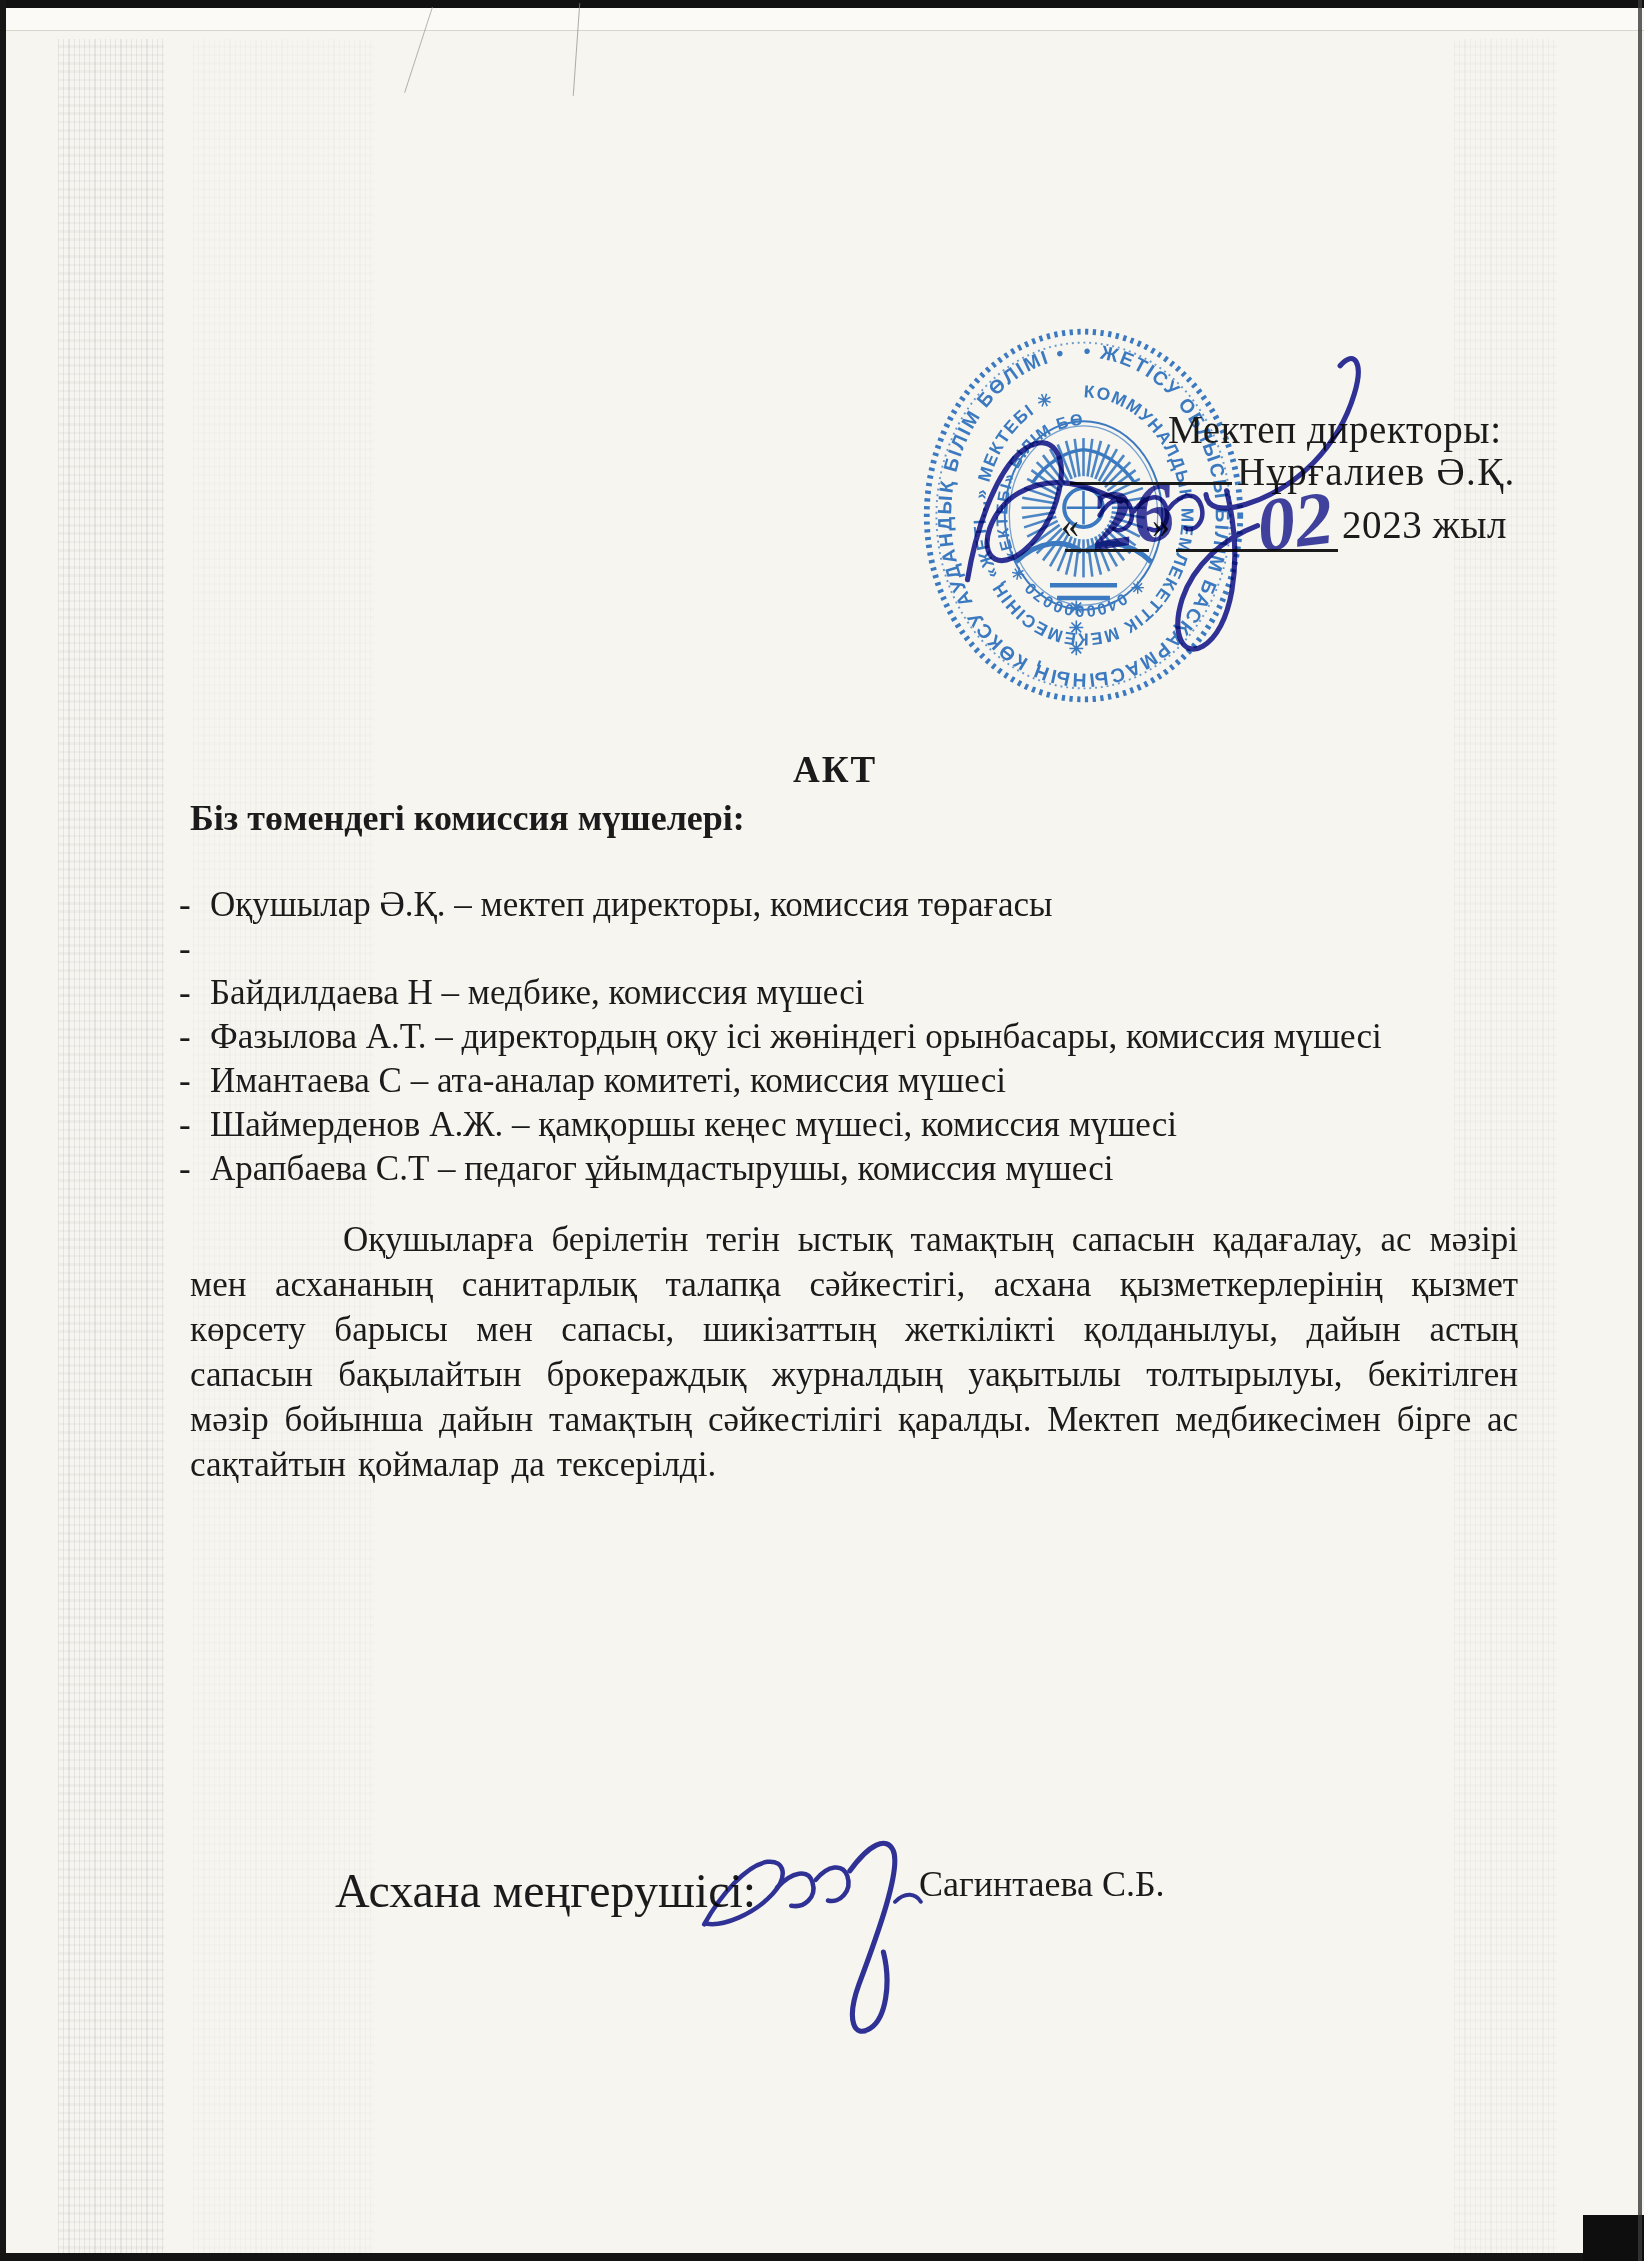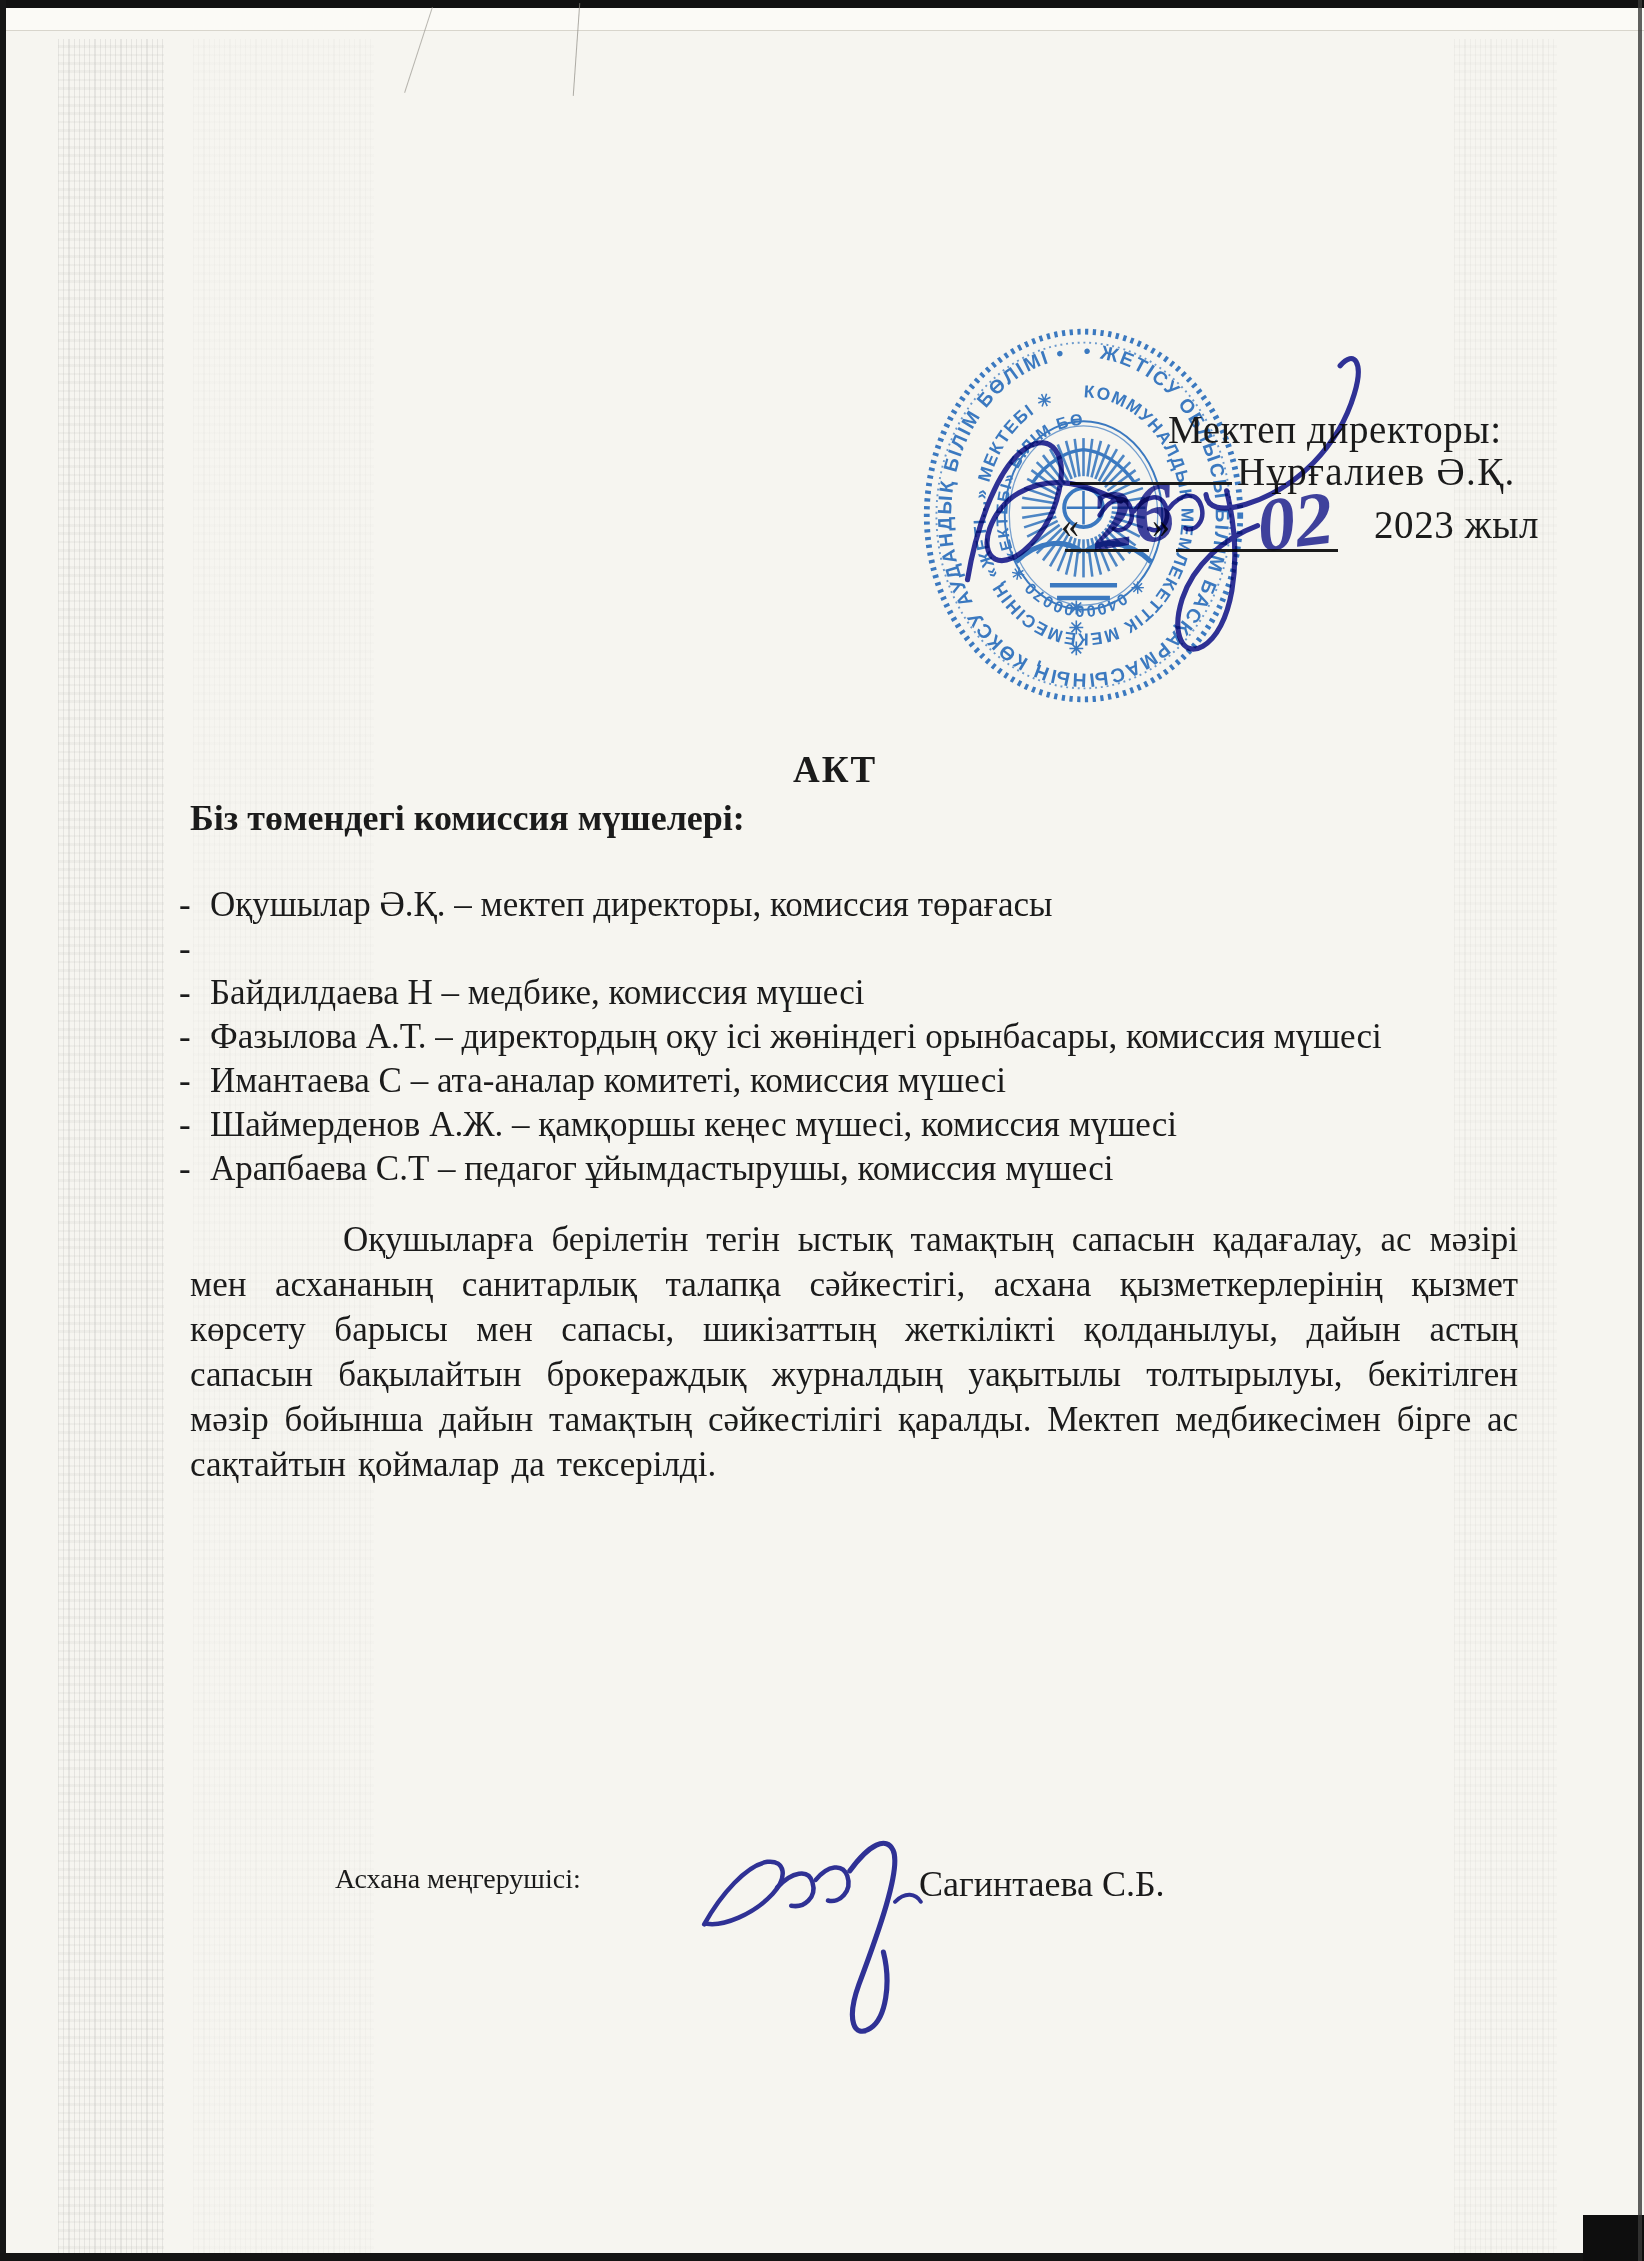--- a/index.html
+++ b/index.html
@@ -28,21 +28,21 @@
   .noise-right{left:1454px;width:103px;opacity:.38;}
   .scratch{position:absolute;left:418px;top:5.2px;width:1.3px;height:90px;background:#9b9891;transform:rotate(18deg);opacity:.7;}
   .scratch2{position:absolute;left:576px;top:2.6px;width:1.3px;height:93px;background:#8f8c85;transform:rotate(4deg);opacity:.7;}
 
   
   .hdr-role{position:absolute;left:1168px;top:407px;font-size:39px;letter-spacing:0.6px;}
   .hdr-name{position:absolute;left:1237px;top:449px;font-size:39px;letter-spacing:1.3px;}
   .hdr-underline-sign{position:absolute;left:1070px;top:482px;width:162px;height:2.6px;background:#1b1b1b;}
   .hdr-quote-open{position:absolute;left:1061px;top:504px;font-size:36px;}
   .hdr-quote-close{position:absolute;left:1152px;top:504px;font-size:36px;}
-  .hdr-year{position:absolute;left:1374px;top:502px;font-size:39px;letter-spacing:0.6px;font-family:Liberation Serif, serif;}
+  .hdr-year{position:absolute;left:1342px;top:502px;font-size:39px;letter-spacing:0.6px;font-family:Liberation Serif, serif;}
   .hdr-underline-day{position:absolute;left:1065px;top:549px;width:84px;height:2.6px;background:#1b1b1b;}
   .hdr-underline-month{position:absolute;left:1176px;top:549px;width:162px;height:2.6px;background:#1b1b1b;}
   .hand{position:absolute;color:var(--ink,#30339e);font-style:italic;font-weight:bold;
         font-family:"Liberation Serif",serif;opacity:.92;mix-blend-mode:multiply;}
   .hand-day{left:1091px;top:468px;font-size:83px;transform:rotate(-9deg);}
   .hand-month{left:1257px;top:478px;font-size:76px;transform:rotate(-7deg);}
 
   
   .stamp{position:absolute;left:919px;top:322px;mix-blend-mode:multiply;opacity:.93;}
   .stamp text{fill:var(--stamp,#2e74c8);font-family:"Liberation Sans",sans-serif;font-weight:bold;}
@@ -55,21 +55,21 @@
   
   .title{position:absolute;left:0;top:748px;width:1670px;text-align:center;font-size:37px;font-weight:bold;letter-spacing:1.9px;}
   .intro{position:absolute;left:190px;top:797px;font-size:36px;font-weight:bold;}
   .members{position:absolute;left:179px;top:885px;width:1367px;}
   .member-row{display:flex;align-items:flex-start;height:44px;font-size:35px;}
   .member-row .dash{width:31px;flex:0 0 31px;}
   .para{position:absolute;left:150px;width:1328px;font-size:35px;line-height:45px;text-align:justify;word-spacing:3.2px;}
   .para-1{top:1217px;text-indent:153px;margin-left:40px;}
   .para-2{top:1475px;text-indent:157px;}
   .para-3{top:1698px;text-indent:37px;}
-  .footer-label{position:absolute;left:335px;top:1863px;font-size:28px;}
+  .footer-label{position:absolute;left:335px;top:1863px;font-size:48px;}
   .footer-name{position:absolute;left:895px;top:1863px;font-size:36px;margin-left:24px;}
 </style>
 </head>
 <body>
 
 <div class="page" style="--stamp: #2e74c8; --ink: #30339e; background-color: rgb(246, 245, 240); color: rgb(27, 27, 27);">
 
   <div class="scan-top-bar"></div>
   <div class="scan-top-paper"></div>
   <div class="scan-left-bar"></div>

